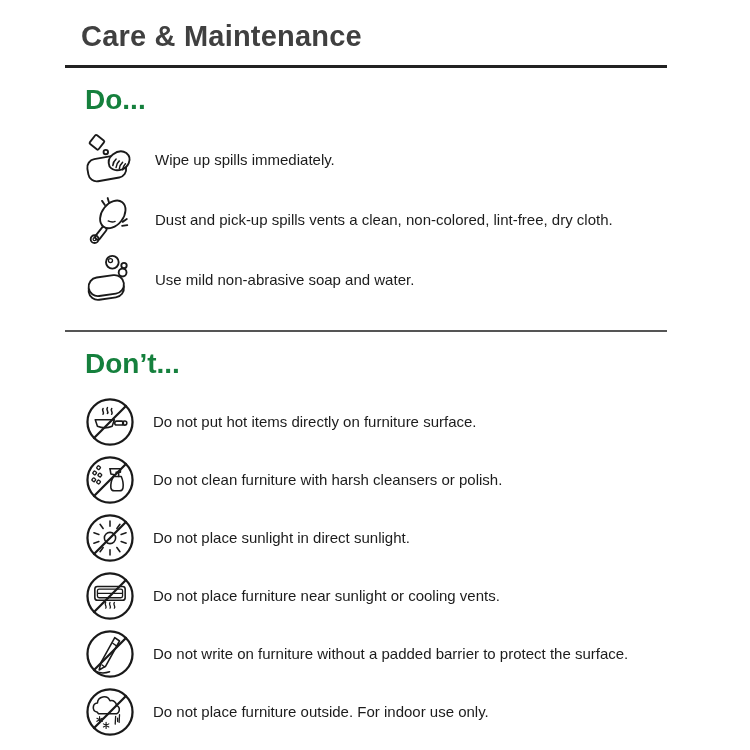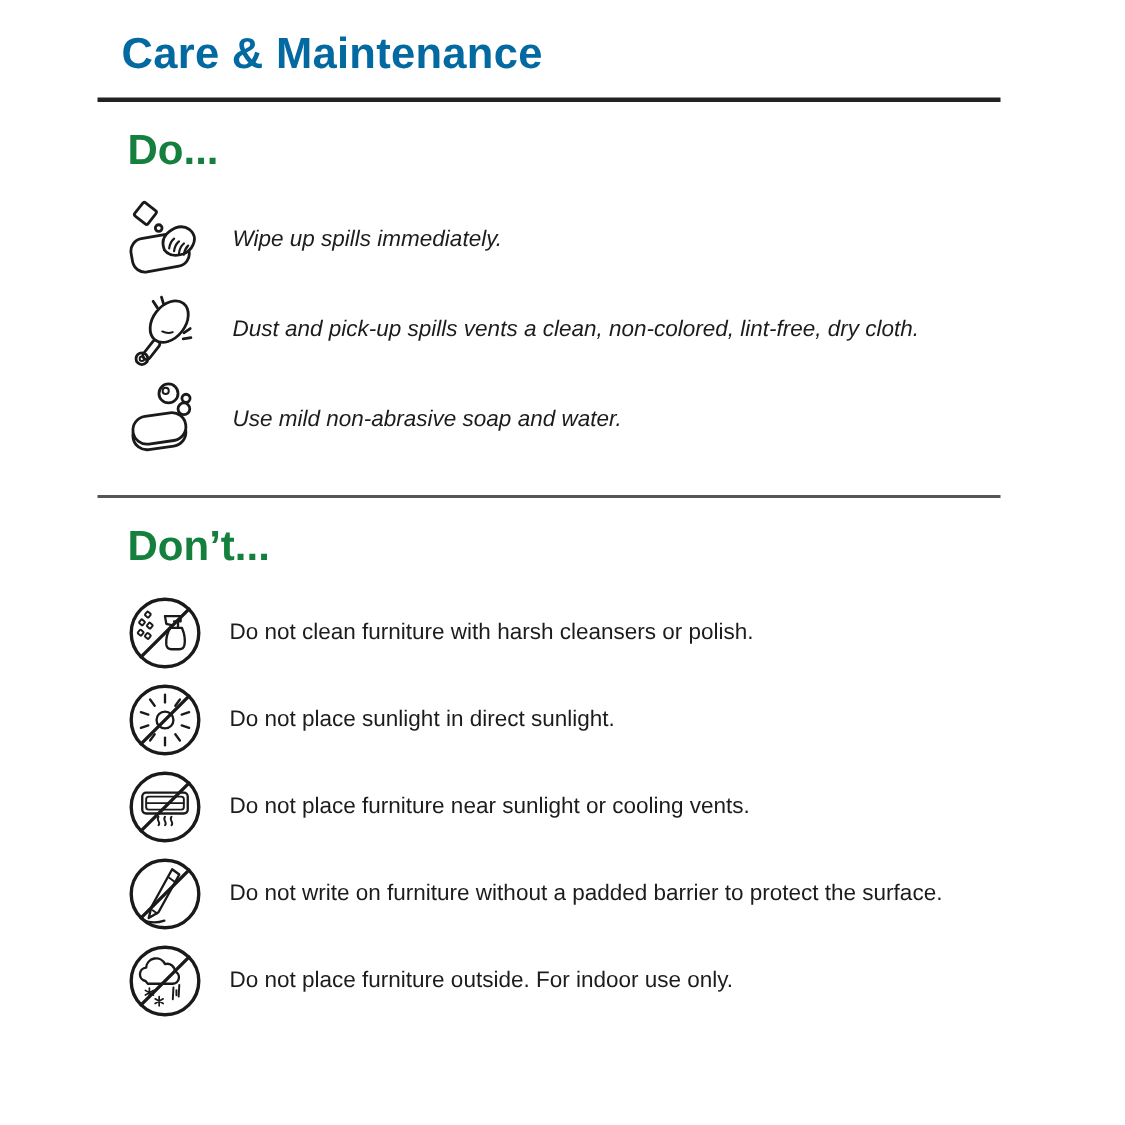--- a/index.html
+++ b/index.html
@@ -3,31 +3,31 @@
 <meta charset="utf-8">
 <style>
   html,body{margin:0;padding:0;}
   body{
     width:750px;height:750px;background:#ffffff;
     font-family:"Liberation Sans","DejaVu Sans",sans-serif;
     color:#1c1c1c;overflow:hidden;
   }
   .page{padding:20px 0 0 65px;width:602px;}
   .doc-title{
-    margin:0 0 0 16px;font-size:29px;font-weight:700;letter-spacing:.2px;color:#0369a1;
+    margin:0 0 0 16px;font-size:29px;font-weight:700;letter-spacing:.2px;color:#404040;
   }
   .divider-thick{border:none;border-top:3px solid #222;width:602px;margin:12px 0 0 0;}
   .divider-thin{border:none;border-top:2px solid #555;width:602px;margin:20px 0 0 0;}
   .section-heading{
     margin:16px 0 0 20px;font-size:28px;font-weight:700;color:#15803d;
   }
   .item-list{margin:14px 0 0 17px;}
   .item-list.dont{margin:13px 0 0 19px;}
   .row{display:flex;align-items:center;}
-  .do-row{height:60px;font-style:italic;}
+  .do-row{height:60px;}
   .dont-row{height:58px;}
   .icon-box{flex:0 0 auto;display:flex;align-items:center;justify-content:center;}
   .do-row .icon-box{width:56px;height:56px;margin-right:17px;}
   .dont-row .icon-box{width:52px;height:52px;margin-right:17px;}
   .row-text{font-size:15px;line-height:1.25;color:#1c1c1c;}
   svg{display:block;}
   .st{stroke:#1a1a1a;fill:none;stroke-linecap:round;stroke-linejoin:round;}
   .wfill{fill:#ffffff;}
 </style>
 </head>
@@ -90,20 +90,35 @@
     </div>
 
   </div>
 
   <hr class="divider-thin">
 
   <h2 class="section-heading">Don’t...</h2>
 
   <div class="item-list dont">
 
+    <div class="row dont-row">
+      <span class="icon-box">
+        <svg width="52" height="52" viewBox="0 0 60 60">
+          <circle class="st" stroke-width="2.6" cx="30" cy="30" r="26"></circle>
+          <path class="st" stroke-width="1.8" d="M22,21 c2.2,-1.8 -2.2,-4 0,-6.5"></path>
+          <path class="st" stroke-width="1.8" d="M27,20 c2.2,-1.8 -2.2,-4 0,-6.5"></path>
+          <path class="st" stroke-width="1.8" d="M32,21 c2.2,-1.8 -2.2,-4 0,-6.5"></path>
+          <path class="st" stroke-width="1.8" d="M13,27.5 h22 l-2.5,7.5 q-8.5,3.5 -17,0 z"></path>
+          <rect class="st" stroke-width="1.8" x="35.5" y="29" width="10" height="4.5" rx="2.2"></rect>
+          <circle class="st" stroke-width="1.8" cx="47" cy="31.2" r="2.4"></circle>
+          <line class="st" stroke-width="2.6" x1="11.6" y1="48.4" x2="48.4" y2="11.6"></line>
+        </svg>
+      </span>
+      <span class="row-text">Do not put hot items directly on furniture surface.</span>
+    </div>
 
     <div class="row dont-row">
       <span class="icon-box">
         <svg width="52" height="52" viewBox="0 0 60 60">
           <circle class="st" stroke-width="2.6" cx="30" cy="30" r="26"></circle>
           <path class="st" stroke-width="1.8" d="M30,17 h12 v4 h-5"></path>
           <path class="st" stroke-width="1.8" d="M30,17 l1,6 4,1"></path>
           <path class="st" stroke-width="1.8" d="M40,21 v5"></path>
           <path class="st" stroke-width="1.8" d="M34,26 h9 q3,7 2,13 q-0.5,3.5 -4,3.5 h-6 q-3.5,0 -4,-3.5 q-0.6,-7 3,-13 z"></path>
           <rect class="st" stroke-width="1.5" x="15" y="14" width="3.6" height="3.6" rx="0.8" transform="rotate(40 16.8 15.8)"></rect>

